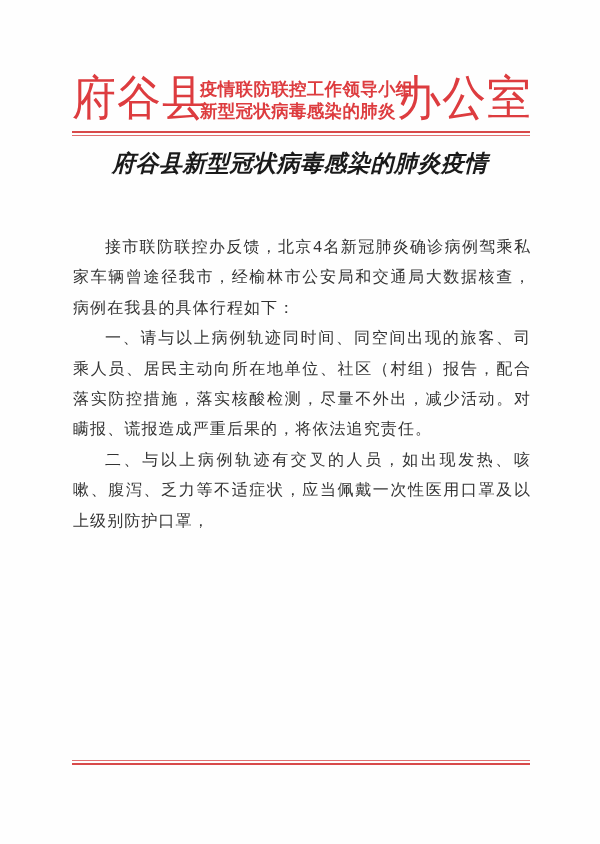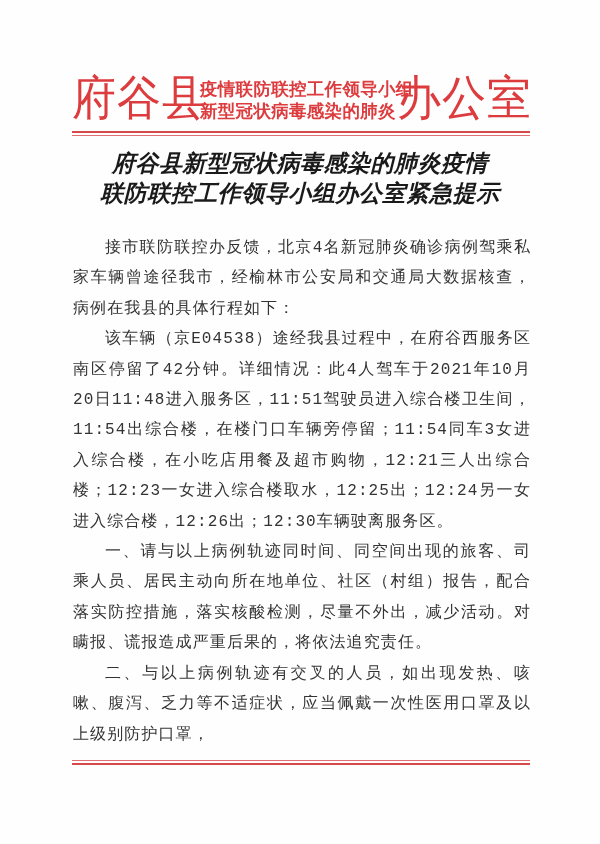--- a/index.html
+++ b/index.html
@@ -119,26 +119,24 @@
   </div>
 
   <div class="red-rule rule-top">
     <div class="thick"></div>
     <div class="gap"></div>
     <div class="thin"></div>
   </div>
 
   <div class="doc-title">
     <div>府谷县新型冠状病毒感染的肺炎疫情</div>
-    <div>联防联控工作领导小组办公室紧急提示</div>
   </div>
 
   <div class="body-text">
     <p>接市联防联控办反馈，北京4名新冠肺炎确诊病例驾乘私家车辆曾途径我市，经榆林市公安局和交通局大数据核查，病例在我县的具体行程如下：</p>
-    <p>该车辆（京E04538）途经我县过程中，在府谷西服务区南区停留了42分钟。详细情况：此4人驾车于2021年10月20日11:48进入服务区，11:51驾驶员进入综合楼卫生间，11:54出综合楼，在楼门口车辆旁停留；11:54同车3女进入综合楼，在小吃店用餐及超市购物，12:21三人出综合楼；12:23一女进入综合楼取水，12:25出；12:24另一女进入综合楼，12:26出；12:30车辆驶离服务区。</p>
     <p>一、请与以上病例轨迹同时间、同空间出现的旅客、司乘人员、居民主动向所在地单位、社区（村组）报告，配合落实防控措施，落实核酸检测，尽量不外出，减少活动。对瞒报、谎报造成严重后果的，将依法追究责任。</p>
     <p>二、与以上病例轨迹有交叉的人员，如出现发热、咳嗽、腹泻、乏力等不适症状，应当佩戴一次性医用口罩及以上级别防护口罩，</p>
   </div>
 
   <div class="red-rule rule-bottom">
     <div class="thin"></div>
     <div class="gap"></div>
     <div class="thick"></div>
   </div>
 

